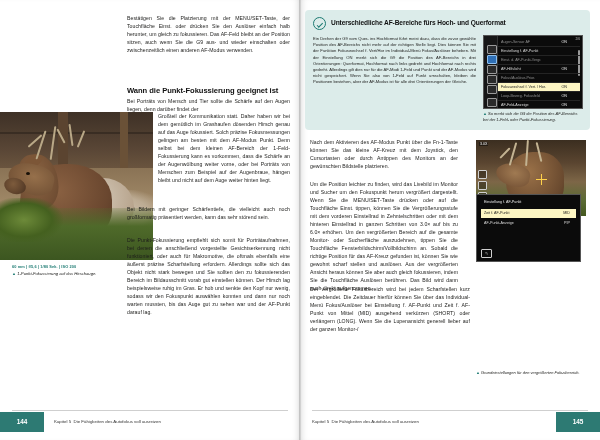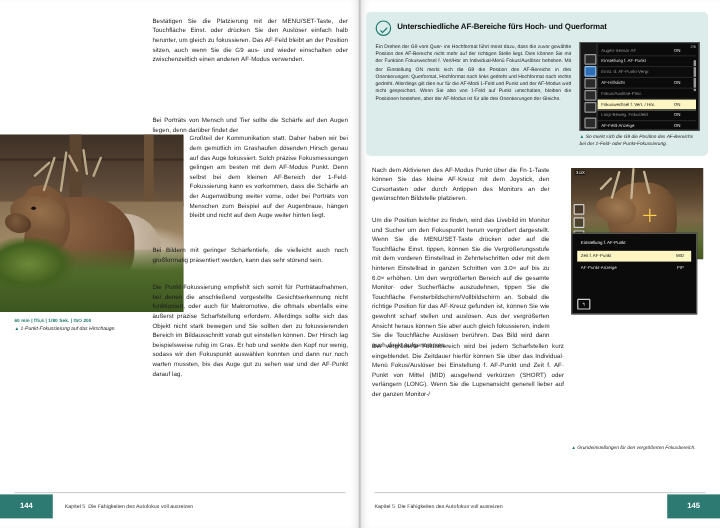--- a/index.html
+++ b/index.html
@@ -136,20 +136,21 @@
 <body>
 
 <div class="spread">
 
   <div class="page left">
 
     <div class="body-col lc-top">
       <p>Bestätigen Sie die Platzierung mit der MENU/SET-Taste, der Touchfläche Einst. oder drücken Sie den Auslöser einfach halb herunter, um gleich zu fokussieren. Das AF-Feld bleibt an der Position sitzen, auch wenn Sie die G9 aus- und wieder einschalten oder zwischenzeitlich einen anderen AF-Modus verwenden.</p>
     </div>
 
+    <div class="h2 lc-wrapcol" style="top:86px;">Wann die Punkt-Fokussierung geeignet ist</div>
 
     <div class="body-col" style="position:absolute;left:127px;top:97px;width:163px;">
       <p>Bei Porträts von Mensch und Tier sollte die Schärfe auf den Augen liegen, denn darüber findet der</p>
     </div>
 
     <div class="photo-wrap">
       <div class="photo">
         <div class="ph-wall"></div>
         <div class="ph-post" style="left:58px;top:0;width:10px;height:62px;"></div>
         <div class="ph-post" style="left:120px;top:0;width:8px;height:58px;background:#6a5137;"></div>

